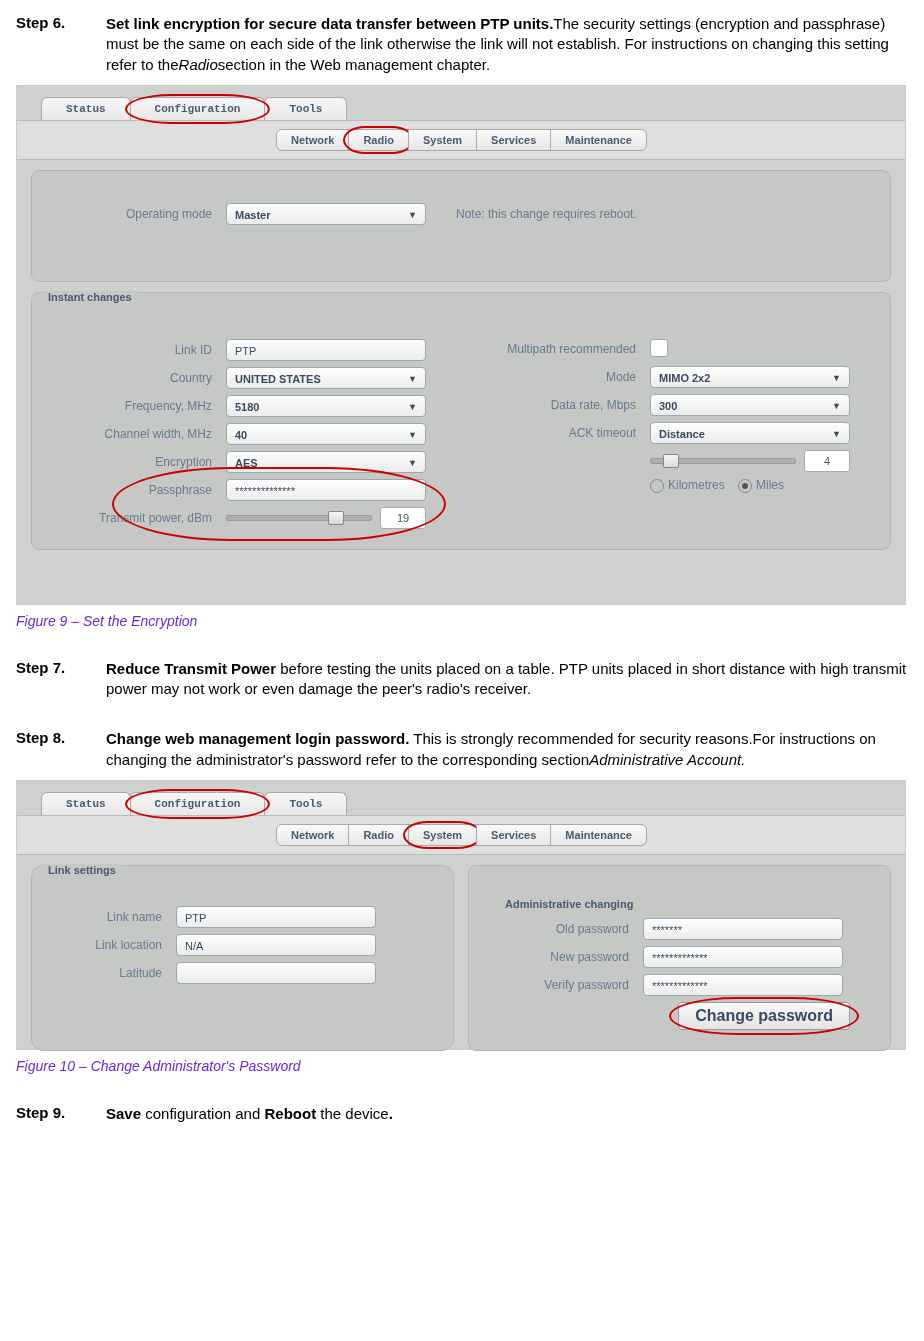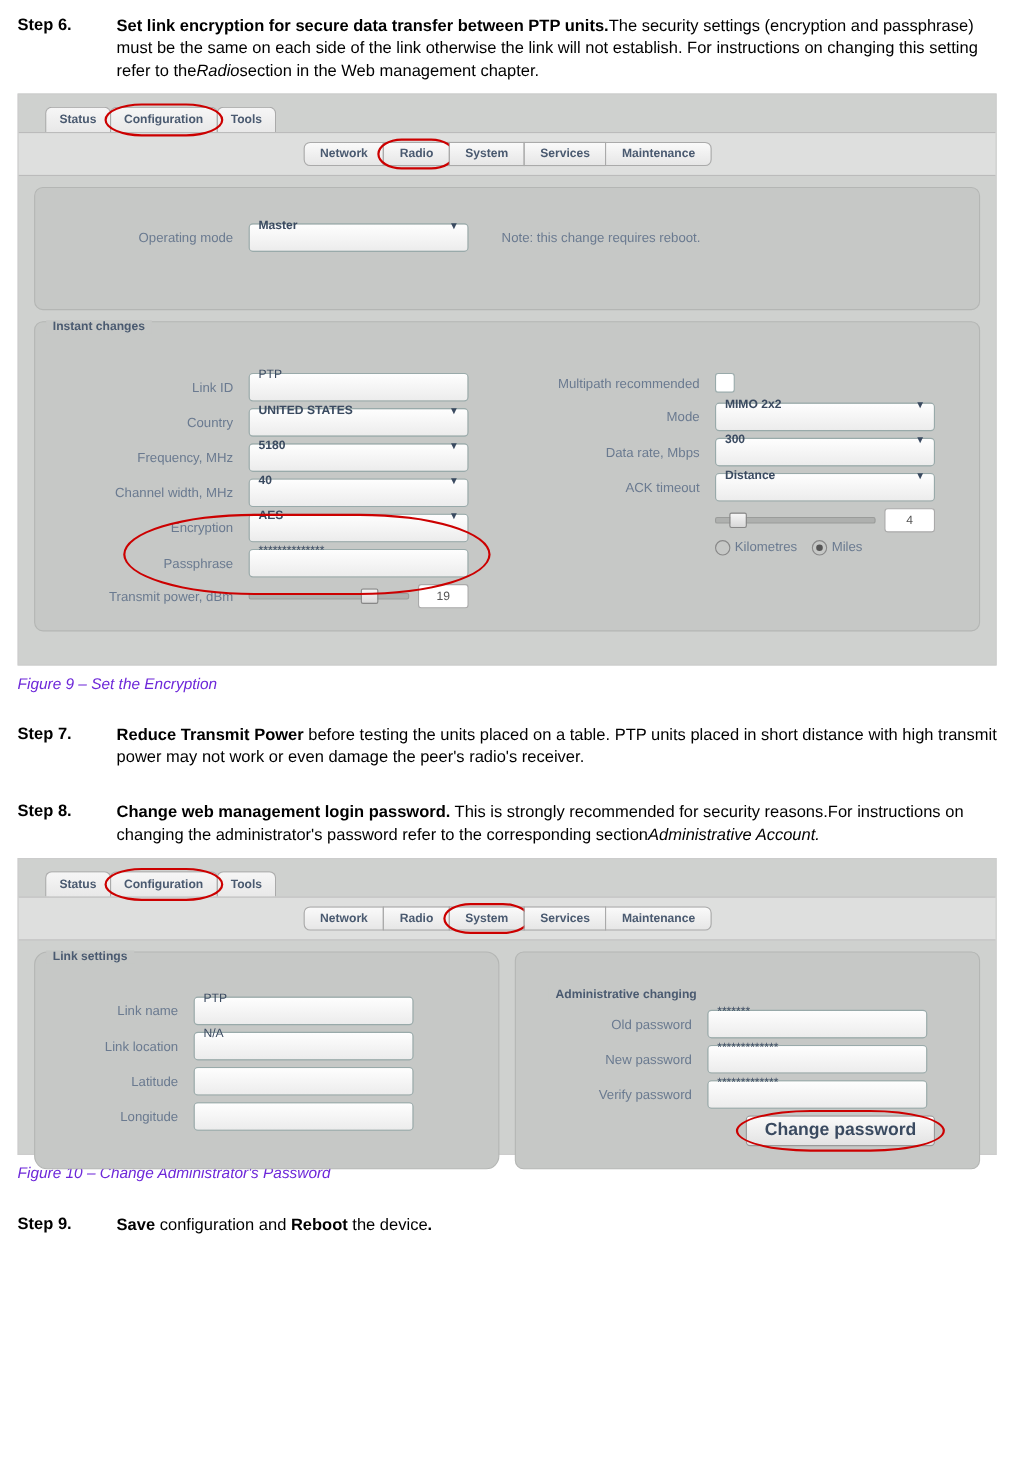--- a/index.html
+++ b/index.html
@@ -56,26 +56,27 @@
     align-items: flex-end;
     height: 34px;
     padding-left: 24px;
     gap: 0;
   }
   .top-tab {
     background: linear-gradient(#f6f6f6,#e8e8e8);
     border: 1px solid #aaa;
     border-bottom: none;
     border-radius: 6px 6px 0 0;
-    padding: 5px 12px;
+    padding: 5px 24px;
     color: #4a5a70;
     font-weight: bold;
     font-size: 11px;
     margin-right: -1px;
     position: relative;
+    font-family: Liberation Mono, monospace;
   }
   .red-circle {
     position: absolute;
     inset: -4px -6px -4px -6px;
     border: 2px solid #c00;
     border-radius: 50% / 80%;
     pointer-events: none;
   }
   .sub-bar {
     background: #dedfde;
@@ -137,26 +138,26 @@
     color: #6a7a90;
     font-size: 12px;
     margin-left: 30px;
   }
   .dd, .txt {
     background: linear-gradient(#fefefe,#ececec);
     border: 1px solid #9aa;
     border-radius: 4px;
     height: 22px;
     line-height: 22px;
-    padding: 12px 8px;
+    padding: 0 8px;
     font-size: 11px;
     font-weight: bold;
     color: #3a4a60;
     display: flex;
-    align-items: flex-end;
+    align-items: flex-start;
     justify-content: space-between;
     box-sizing: border-box;
   }
   .txt { font-weight: normal; }
   .dd .chev {
     font-size: 9px;
     color: #3a4a60;
   }
   .btn {
     background: linear-gradient(#fafafa,#e3e3e3);
@@ -443,28 +444,20 @@
           </div>
         </div>
       <div class="row">
           <div class="lbl" style="width:110px;">Latitude</div>
           <div class="ctrl">
             <div class="txt">
               <span></span>
             </div>
           </div>
         </div>
-      <div class="row">
-          <div class="lbl" style="width:110px;">Longitude</div>
-          <div class="ctrl">
-            <div class="txt">
-              <span></span>
-            </div>
-          </div>
-        </div>
     </div>
 
     <div class="section" style="flex:1; margin:10px 0; padding-top:34px; position:relative;">
       <div class="sec-title" style="position:relative;">Administrative changing</div>
       <div class="row">
           <div class="lbl" style="width:140px;">Old password</div>
           <div class="ctrl">
             <div class="txt">
               <span>*******</span>
             </div>

